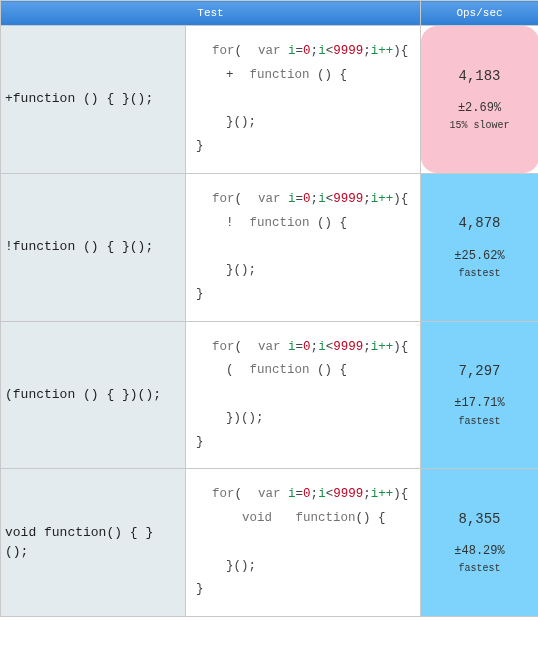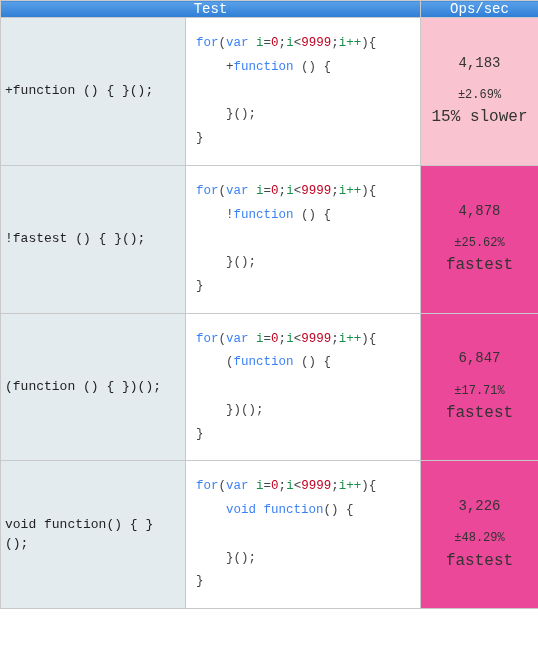--- a/index.html
+++ b/index.html
@@ -12,22 +12,22 @@
   }
   table {
     border-collapse: collapse;
     width: 100%;
     table-layout: fixed;
   }
   th {
     background: linear-gradient(#5aa0e8, #2e7ed6);
     color: #fff;
     font-weight: normal;
-    font-size: 14px;
-    padding: 0 4px;
+    font-size: 11px;
+    padding: 6px 4px;
     border: 1px solid #c9c9c9;
     text-align: center;
     font-family: "Courier New", monospace;
   }
   td {
     border: 1px solid #c9c9c9;
     vertical-align: middle;
     padding: 8px 6px;
   }
   col.c-label { width: 185px; }
@@ -50,28 +50,28 @@
     padding: 14px 6px 14px 10px;
     white-space: pre;
     font-size: 12.5px;
   }
   .ops-cell {
     text-align: center;
     font-family: "Courier New", monospace;
     line-height: 1.6;
     padding: 8px 4px;
   }
-  .ops-slow { background: #f9c4d0; }
-  .ops-fast { background: #ec4899; }
+  .ops-slow { background: #f9c4d0; border-radius: 16px; }
+  .ops-fast { background: #7dd3fc; }
   .ops-num { font-size: 14px; display:block; }
   .ops-pm  { font-size: 12px; display:block;margin-top:12px; }
-  .ops-note{ font-size: 16px; display:block; }
+  .ops-note{ font-size: 10px; display:block; }
 
   
-  .kw   { color: #3b82f6; }   
+  .kw   { color: #737373; margin-left: 16px; }   
   .op   { color: #333; }
   .id   { color: #1a8f4a; }   
   .num  { color: #c00020; }   
   .pun  { color: #444; }
 </style>
 </head>
 <body>
 
 <table>
   <colgroup>
@@ -93,53 +93,53 @@
 
     <span class="pun">}();</span>
 <span class="pun">}</span></td>
         <td class="ops-cell ops-slow">
           <span class="ops-num">4,183</span>
           <span class="ops-pm">±2.69%</span>
           <span class="ops-note">15% slower</span>
         </td>
       </tr>
       <tr>
-        <td class="label-cell">!fastest () { }();</td>
+        <td class="label-cell">!function () { }();</td>
         <td class="code-cell"><span class="kw">for</span><span class="pun">(</span><span class="kw">var</span><span class="op"> </span><span class="id">i</span><span class="pun">=</span><span class="num">0</span><span class="pun">;</span><span class="id">i</span><span class="pun">&lt;</span><span class="num">9999</span><span class="pun">;</span><span class="id">i++</span><span class="pun">){</span>
     <span class="pun">!</span><span class="kw">function</span><span class="op"> </span><span class="pun">() {</span>
 
     <span class="pun">}();</span>
 <span class="pun">}</span></td>
         <td class="ops-cell ops-fast">
           <span class="ops-num">4,878</span>
           <span class="ops-pm">±25.62%</span>
           <span class="ops-note">fastest</span>
         </td>
       </tr>
       <tr>
         <td class="label-cell">(function () { })();</td>
         <td class="code-cell"><span class="kw">for</span><span class="pun">(</span><span class="kw">var</span><span class="op"> </span><span class="id">i</span><span class="pun">=</span><span class="num">0</span><span class="pun">;</span><span class="id">i</span><span class="pun">&lt;</span><span class="num">9999</span><span class="pun">;</span><span class="id">i++</span><span class="pun">){</span>
     <span class="pun">(</span><span class="kw">function</span><span class="op"> </span><span class="pun">() {</span>
 
     <span class="pun">})();</span>
 <span class="pun">}</span></td>
         <td class="ops-cell ops-fast">
-          <span class="ops-num">6,847</span>
+          <span class="ops-num">7,297</span>
           <span class="ops-pm">±17.71%</span>
           <span class="ops-note">fastest</span>
         </td>
       </tr>
       <tr>
         <td class="label-cell">void function() { }
 ();</td>
         <td class="code-cell"><span class="kw">for</span><span class="pun">(</span><span class="kw">var</span><span class="op"> </span><span class="id">i</span><span class="pun">=</span><span class="num">0</span><span class="pun">;</span><span class="id">i</span><span class="pun">&lt;</span><span class="num">9999</span><span class="pun">;</span><span class="id">i++</span><span class="pun">){</span>
     <span class="kw">void</span><span class="op"> </span><span class="kw">function</span><span class="pun">() {</span>
 
     <span class="pun">}();</span>
 <span class="pun">}</span></td>
         <td class="ops-cell ops-fast">
-          <span class="ops-num">3,226</span>
+          <span class="ops-num">8,355</span>
           <span class="ops-pm">±48.29%</span>
           <span class="ops-note">fastest</span>
         </td>
       </tr>
     </tbody>
 </table>
 
 </body></html>

